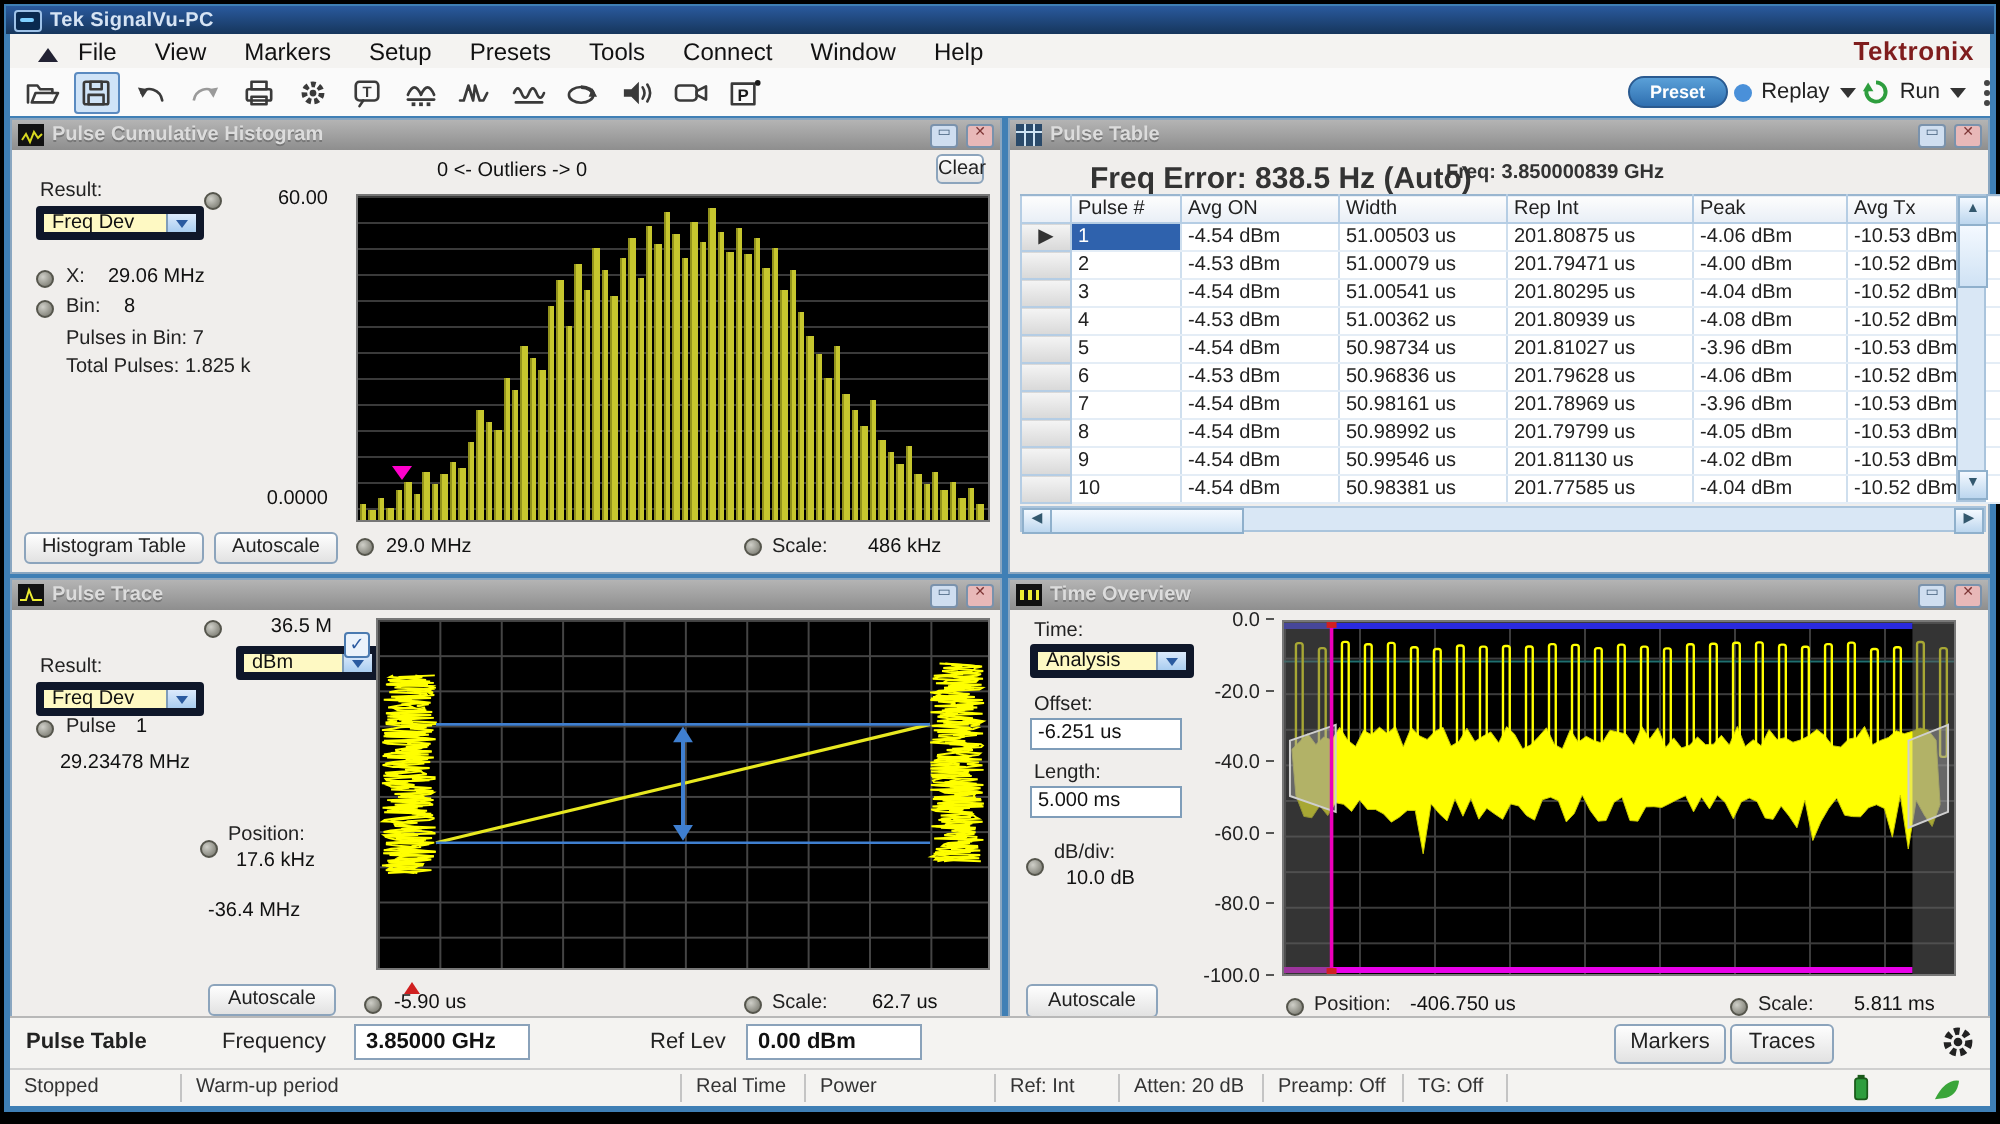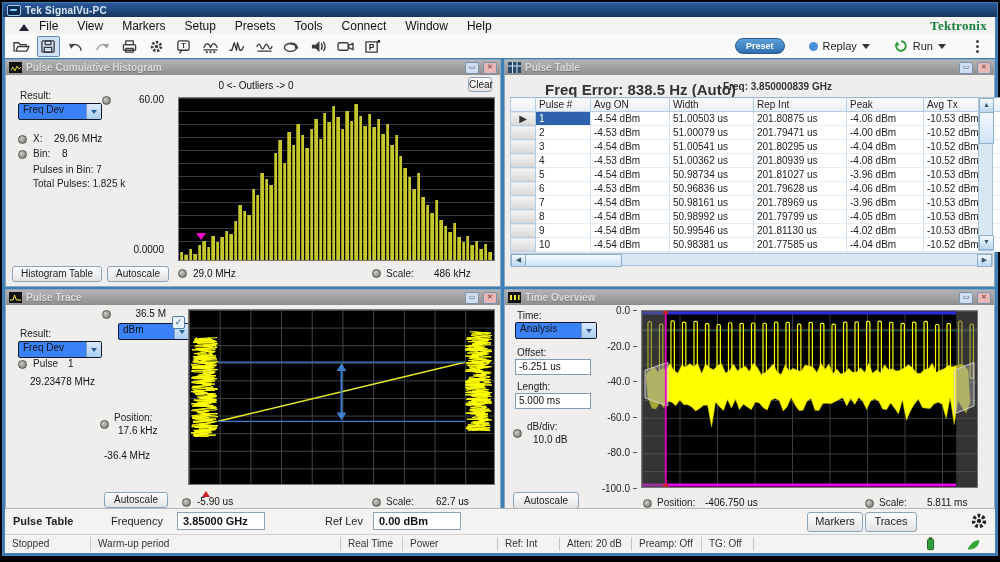--- a/index.html
+++ b/index.html
@@ -13,32 +13,32 @@
   #titlebar .ttext{color:#d6e4f4;font-size:10px;font-weight:bold;letter-spacing:.2px;}
   .app-icon{width:12px;height:9px;border:1px solid #9ec2e8;border-radius:2px;background:#0a2a50;position:relative;}
   .app-icon:after{content:"";position:absolute;left:2px;top:3px;width:7px;height:2px;background:#7fd0ff;border-radius:2px;}
 
   
   #menubar{position:absolute;left:3px;right:3px;top:15px;height:17px;background:#f4f3f1;
     display:flex;align-items:center;border-bottom:1px solid #d8d8d8;}
   #eject{width:0;height:0;border:5px solid transparent;border-bottom:7px solid #223;margin:0 10px 2px 14px;position:relative;}
   #menu-items{display:flex;gap:19px;font-size:12px;color:#111;}
   #menu-items span{cursor:default;}
-  #logo{margin-left:auto;margin-right:8px;font-size:13px;font-weight:bold;color:#15803d;letter-spacing:.3px;font-family:Liberation Serif, serif;}
+  #logo{margin-left:auto;margin-right:8px;font-size:13px;font-weight:bold;color:#7f1d1d;letter-spacing:.3px;}
 
   
   #toolbar{position:absolute;left:3px;right:3px;top:32px;height:24px;background:#fafafa;
     display:flex;align-items:center;border-bottom:1px solid #c9c9c9;}
   #toolbar-icons{display:flex;align-items:center;gap:4px;padding-left:5px;}
   .ticon{width:21px;height:19px;display:flex;align-items:center;justify-content:center;border:1px solid transparent;border-radius:2px;}
   .ticon.active{background:#cfe3f7;border-color:#5a8ac0;}
   .ticon svg{width:19px;height:15px;}
   .s{fill:none;stroke:#3a3a3a;stroke-width:1.4;stroke-linejoin:round;stroke-linecap:round;}
   .sg{fill:none;stroke:#9a9a9a;stroke-width:1.4;stroke-linejoin:round;}
-  #toolbar-right{margin-left:auto;display:flex;align-items:center;gap:24px;padding-right:16px;}
+  #toolbar-right{margin-left:auto;display:flex;align-items:center;gap:3px;padding-right:0;}
   #preset-pill{background:linear-gradient(#5aa0d8,#2f6fb0);color:#fff;font-size:9px;font-weight:bold;
     border:1px solid #2a5a90;border-radius:8px;padding:2px 10px;}
   .caret{width:0;height:0;border:4px solid transparent;border-top:5px solid #333;margin-top:4px;}
   .replay-dot{width:9px;height:9px;border-radius:50%;background:#4a90d9;}
   .grp{display:flex;align-items:center;gap:5px;font-size:11px;color:#222;}
   #kebab{display:flex;flex-direction:column;gap:2px;margin-left:6px;}
   #kebab i{width:3px;height:3px;border-radius:50%;background:#444;}
 
   
   #main{position:absolute;left:3px;right:3px;top:56px;height:455px;background:#3f7fb5;}
@@ -54,22 +54,22 @@
     font-size:7px;line-height:8px;text-align:center;color:#44607c;}
   .winbtn.close{background:#e8b8b8;color:#7c3434;}
 
   .lbl{position:absolute;font-size:10px;color:#222;}
   .val{position:absolute;font-size:10px;color:#111;}
   .bold{font-weight:bold;}
   .knob{position:absolute;width:9px;height:9px;border-radius:50%;
     background:radial-gradient(circle at 35% 35%,#cfcfc8,#6e6e64);border:1px solid #55554c;box-sizing:border-box;}
   .btn{position:absolute;background:linear-gradient(#fefefe,#e2e2e2);border:1px solid #8ca4bc;border-radius:3px;
     font-size:10px;color:#222;text-align:center;line-height:14px;height:16px;box-sizing:border-box;}
-  .dropdown{position:absolute;height:17px;background:#3b82f6;border:1px solid #0f172a;border-radius:2px;
-    display:flex;align-items:flex-start;box-sizing:border-box;}
+  .dropdown{position:absolute;height:17px;background:#fef9c3;border:4px solid #0f172a;border-radius:2px;
+    display:flex;align-items:center;box-sizing:border-box;}
   .dropdown .dtext{flex:1;font-size:10px;padding-left:4px;color:#111;}
   .dropdown .darrow{width:14px;height:100%;background:linear-gradient(#dceafc,#a9cdf0);
     border-left:1px solid #7f9db9;display:flex;align-items:center;justify-content:center;}
   .dropdown .darrow i{width:0;height:0;border:3px solid transparent;border-top:4px solid #2a5aa0;margin-top:3px;}
   .tinput{position:absolute;height:16px;background:#fff;border:1px solid #7f9db9;font-size:10px;
     padding:1px 3px 0;box-sizing:border-box;color:#111;}
 
   
   .plot{position:absolute;background:#000;border:1px solid #777;box-sizing:border-box;overflow:hidden;}
   #hist-plot{left:172px;top:37px;width:317px;height:164px;

